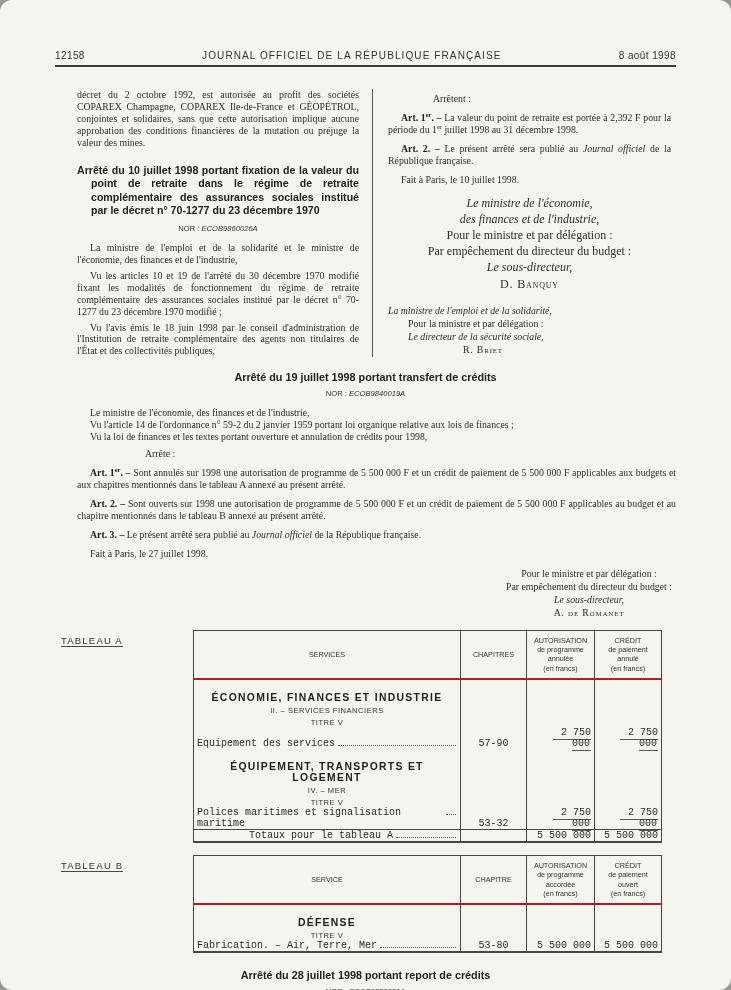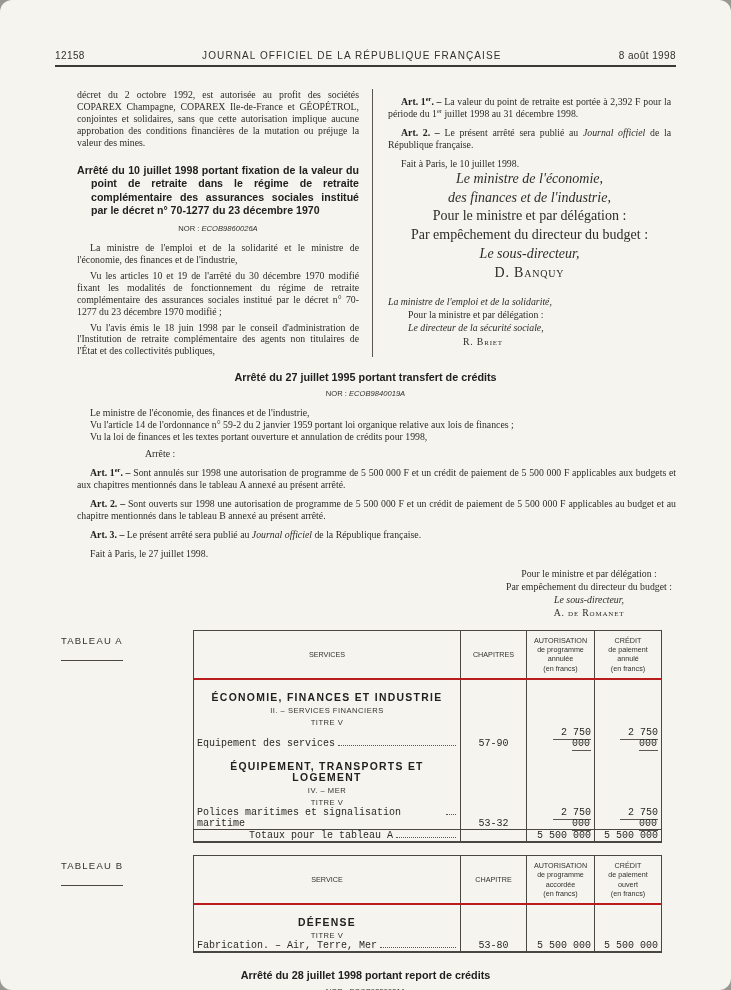--- a/index.html
+++ b/index.html
@@ -39,38 +39,38 @@
   .article-heading{
     font-family:"Liberation Sans", sans-serif;font-weight:bold;
     font-size:10.6px;line-height:1.28;color:#232120;
     margin-top:15px;padding-left:14px;text-indent:-14px;text-align:justify;
   }
   .nor{font-family:"Liberation Sans", sans-serif;font-size:7.6px;text-align:center;margin:6px 0 9px;color:#33312c;}
   .nor .val{font-style:italic;}
   .arretent{text-indent:45px;margin-top:4px;}
   .art{margin-top:7px;}
   .art b{color:#232120;}
-  .sig-center{text-align:center;font-size:14px;line-height:1.35;}
+  .sig-center{text-align:center;font-size:12px;line-height:1.35;margin-top:9px;}
   .sig-left{margin-top:12px;font-size:9.8px;line-height:1.35;}
   .sig-left .in1{padding-left:20px;}
   .sig-left .in2{padding-left:75px;}
   
   .center-heading{
     text-align:center;font-family:"Liberation Sans", sans-serif;font-weight:bold;
     font-size:10.8px;color:#232120;
   }
   .full{margin-left:22px;}
   .arrete-line{text-indent:68px;margin-top:5px;}
   .sig-block{width:320px;margin:7px 0 0 352px;text-align:center;font-size:9.8px;line-height:1.35;}
   
   .table-section{position:relative;}
   .table-label{
     position:absolute;left:6px;top:5px;
     font-family:"Liberation Sans", sans-serif;font-size:9.5px;letter-spacing:1.2px;
-    border-bottom:1px solid #4a4741;padding-bottom:14px;color:#33312c;
+    border-bottom:1px solid #4a4741;padding-bottom:0;color:#33312c;
   }
   table.jo{border-collapse:collapse;margin-left:138px;width:468px;table-layout:fixed;}
   table.jo{border:1.4px solid #4a4741;border-bottom-width:2.2px;}
   table.jo th, table.jo td{border-left:1px solid #4a4741;}
   table.jo thead th{
     border-bottom:2px solid #b91c1c;
     font-family:"Liberation Sans", sans-serif;font-weight:normal;
     font-size:7.2px;line-height:1.3;color:#33312c;
     text-align:center;vertical-align:middle;padding:5px 2px;
   }
@@ -112,20 +112,21 @@
       <p class="article-heading">Arrêté du 10 juillet 1998 portant fixation de la valeur du point de retraite dans le régime de retraite complémentaire des assurances sociales institué par le décret n° 70-1277 du 23 décembre 1970</p>
       <p class="nor">
         <span>NOR :</span>
         <span class="val">ECOB9860026A</span>
       </p>
       <p class="t indent">La ministre de l'emploi et de la solidarité et le ministre de l'économie, des finances et de l'industrie,</p>
       <p class="t indent mt4">Vu les articles 10 et 19 de l'arrêté du 30 décembre 1970 modifié fixant les modalités de fonctionnement du régime de retraite complémentaire des assurances sociales institué par le décret n° 70-1277 du 23 décembre 1970 modifié ;</p>
       <p class="t indent mt4">Vu l'avis émis le 18 juin 1998 par le conseil d'administration de l'Institution de retraite complémentaire des agents non titulaires de l'État et des collectivités publiques,</p>
     </div>
     <div class="col-right">
+      <p class="t arretent">Arrêtent :</p>
       <p class="t indent art"><b><span>Art. 1</span><sup>er</sup><span>. –</span></b><span> La valeur du point de retraite est portée à 2,392 F pour la période du 1</span><sup>er</sup><span> juillet 1998 au 31 décembre 1998.</span></p>
       <p class="t indent art"><b>Art. 2. –</b><span> Le présent arrêté sera publié au </span><span class="italic">Journal officiel</span><span> de la République française.</span></p>
       <p class="t indent art">Fait à Paris, le 10 juillet 1998.</p>
       <div class="sig-center">
         <p class="italic">Le ministre de l'économie,</p>
         <p class="italic">des finances et de l'industrie,</p>
         <p>Pour le ministre et par délégation :</p>
         <p>Par empêchement du directeur du budget :</p>
         <p class="italic">Le sous-directeur,</p>
         <p class="name">D. Banquy</p>
@@ -133,21 +134,21 @@
       <div class="sig-left">
         <p class="italic">La ministre de l'emploi et de la solidarité,</p>
         <p class="in1">Pour la ministre et par délégation :</p>
         <p class="in1 italic">Le directeur de la sécurité sociale,</p>
         <p class="in2 name">R. Briet</p>
       </div>
     </div>
   </div>
 
   <div style="margin-top:14px;">
-    <p class="center-heading">Arrêté du 27 juillet 1995 portant transfert de crédits</p>
+    <p class="center-heading">Arrêté du 19 juillet 1998 portant transfert de crédits</p>
     <p class="nor">
       <span>NOR :</span>
       <span class="val">ECOB9840019A</span>
     </p>
     <div class="full">
       <p class="t indent">Le ministre de l'économie, des finances et de l'industrie,</p>
       <p class="t indent">Vu l'article 14 de l'ordonnance n° 59-2 du 2 janvier 1959 portant loi organique relative aux lois de finances ;</p>
       <p class="t indent">Vu la loi de finances et les textes portant ouverture et annulation de crédits pour 1998,</p>
       <p class="t arrete-line">Arrête :</p>
       <p class="t indent art"><b><span>Art. 1</span><sup>er</sup><span>. –</span></b><span> Sont annulés sur 1998 une autorisation de programme de 5 500 000 F et un crédit de paiement de 5 500 000 F applicables aux budgets et aux chapitres mentionnés dans le tableau A annexé au présent arrêté.</span></p>

